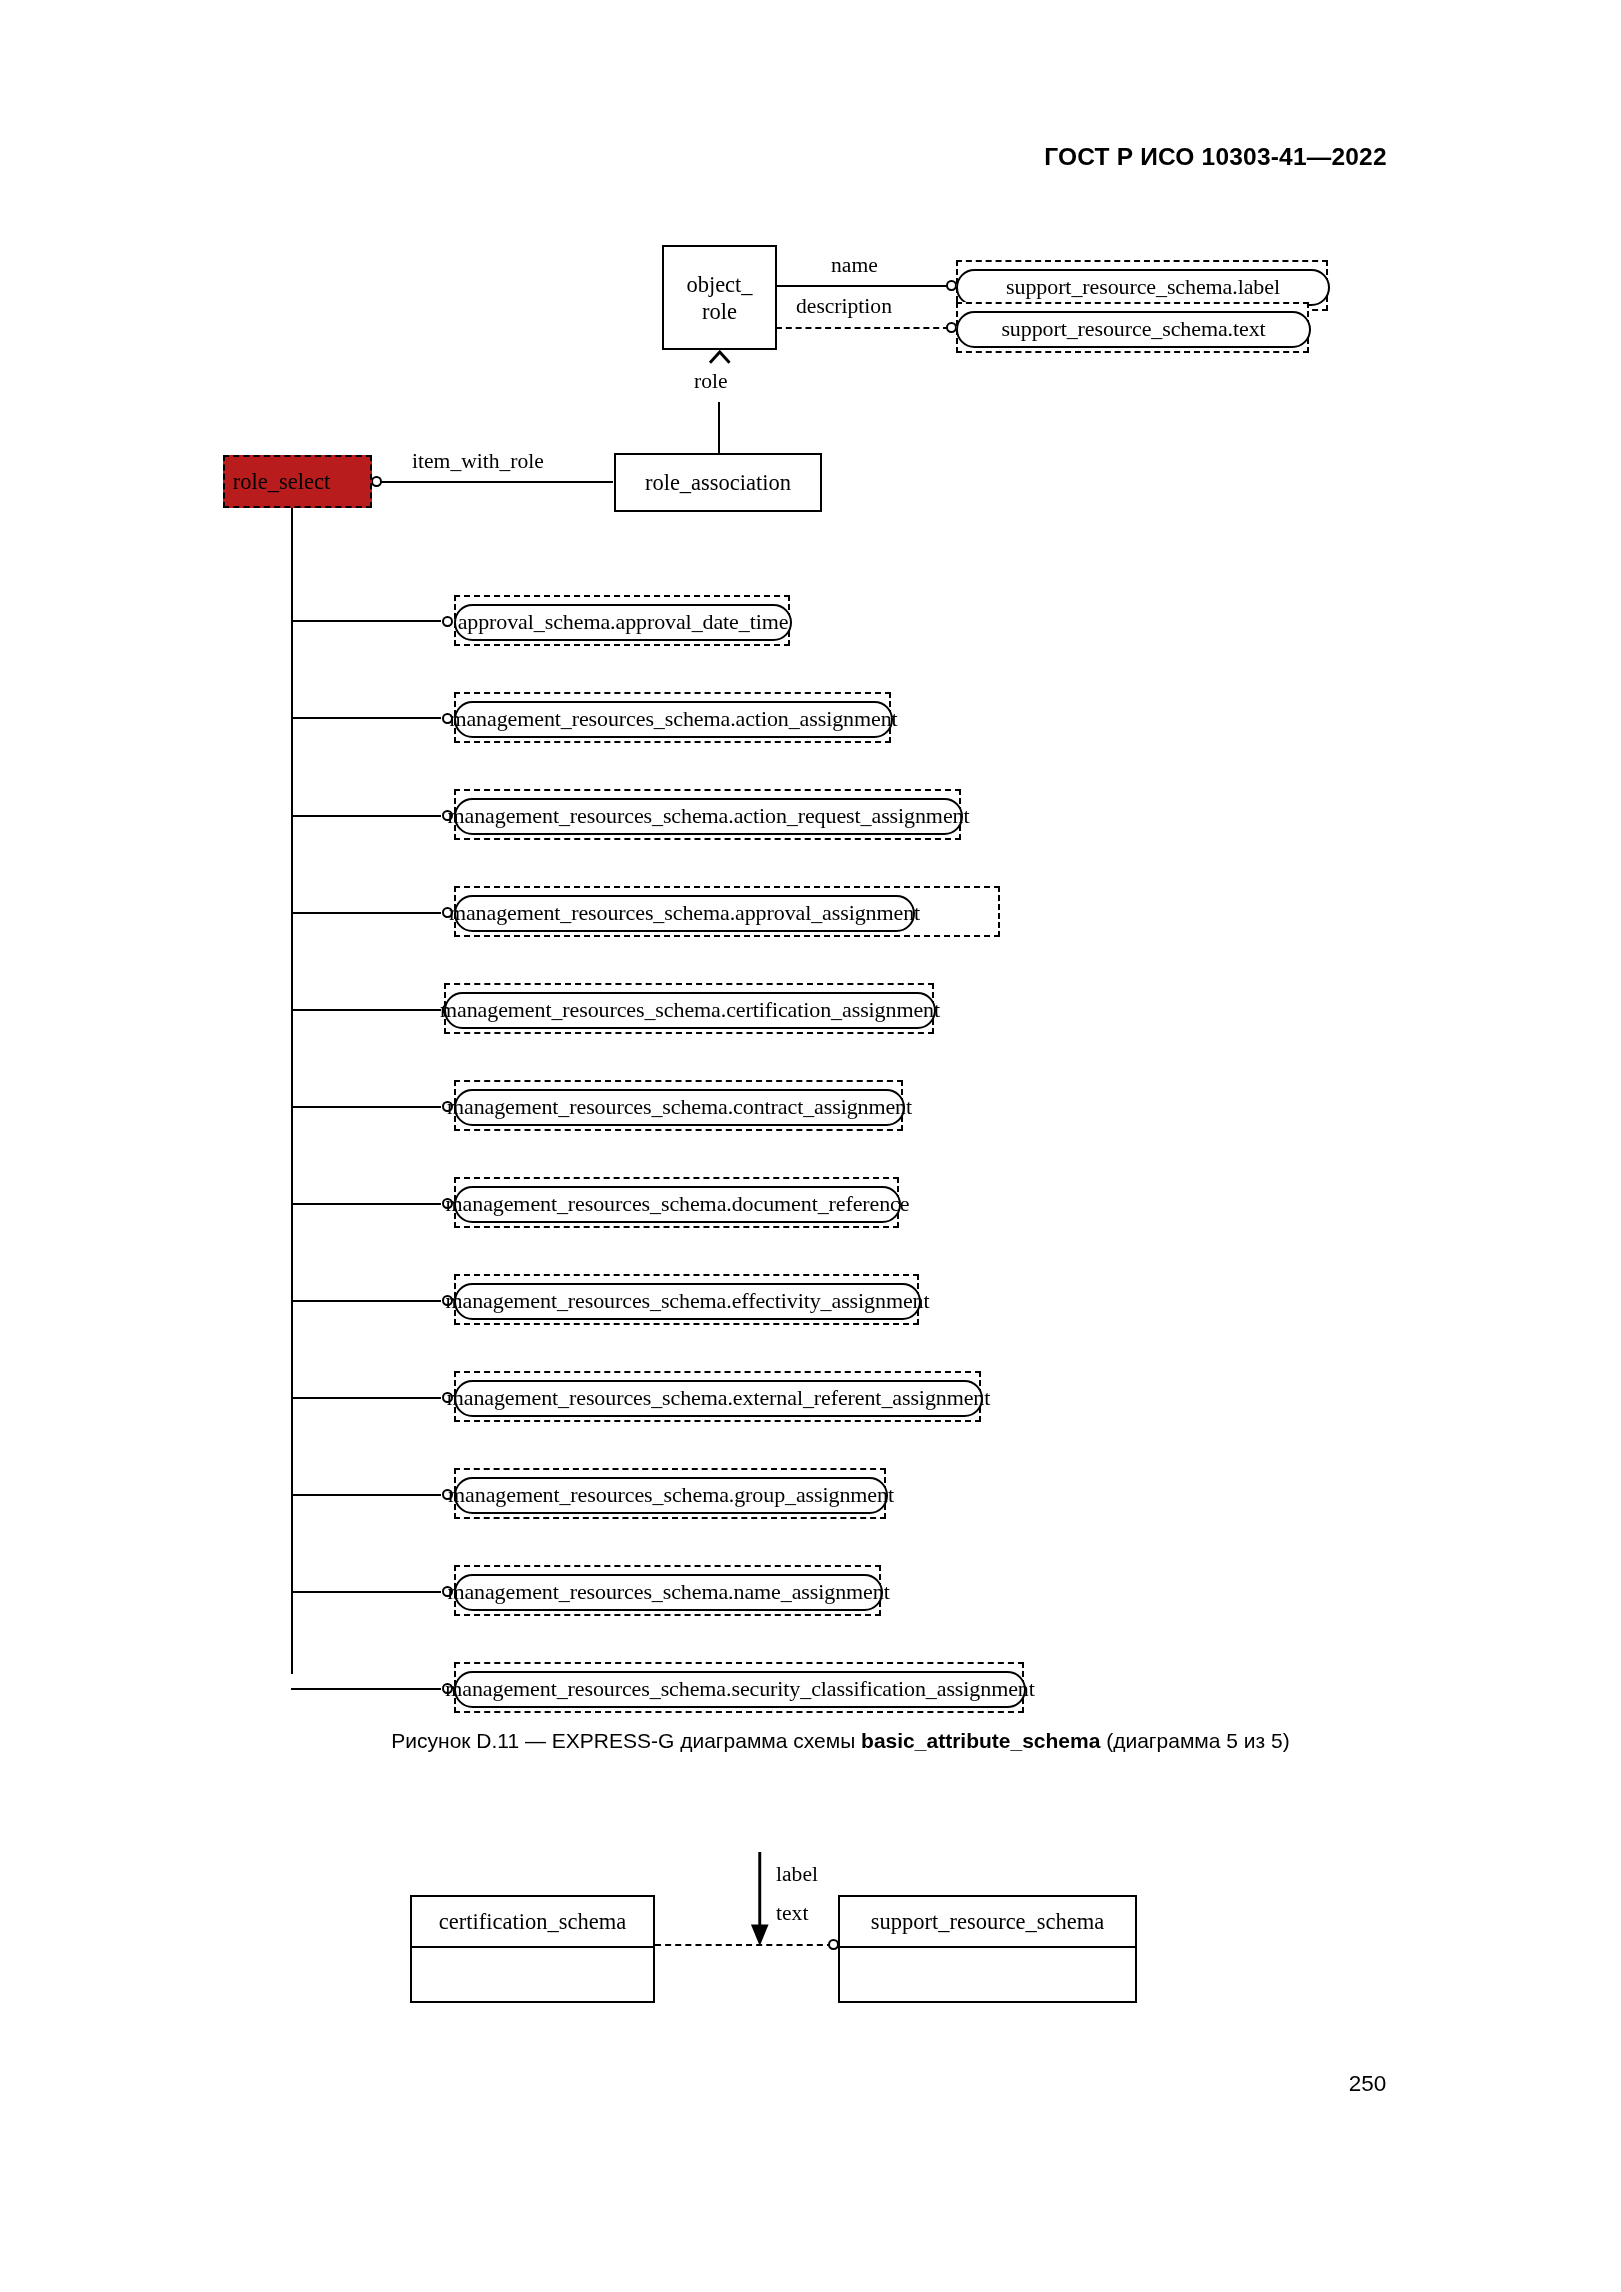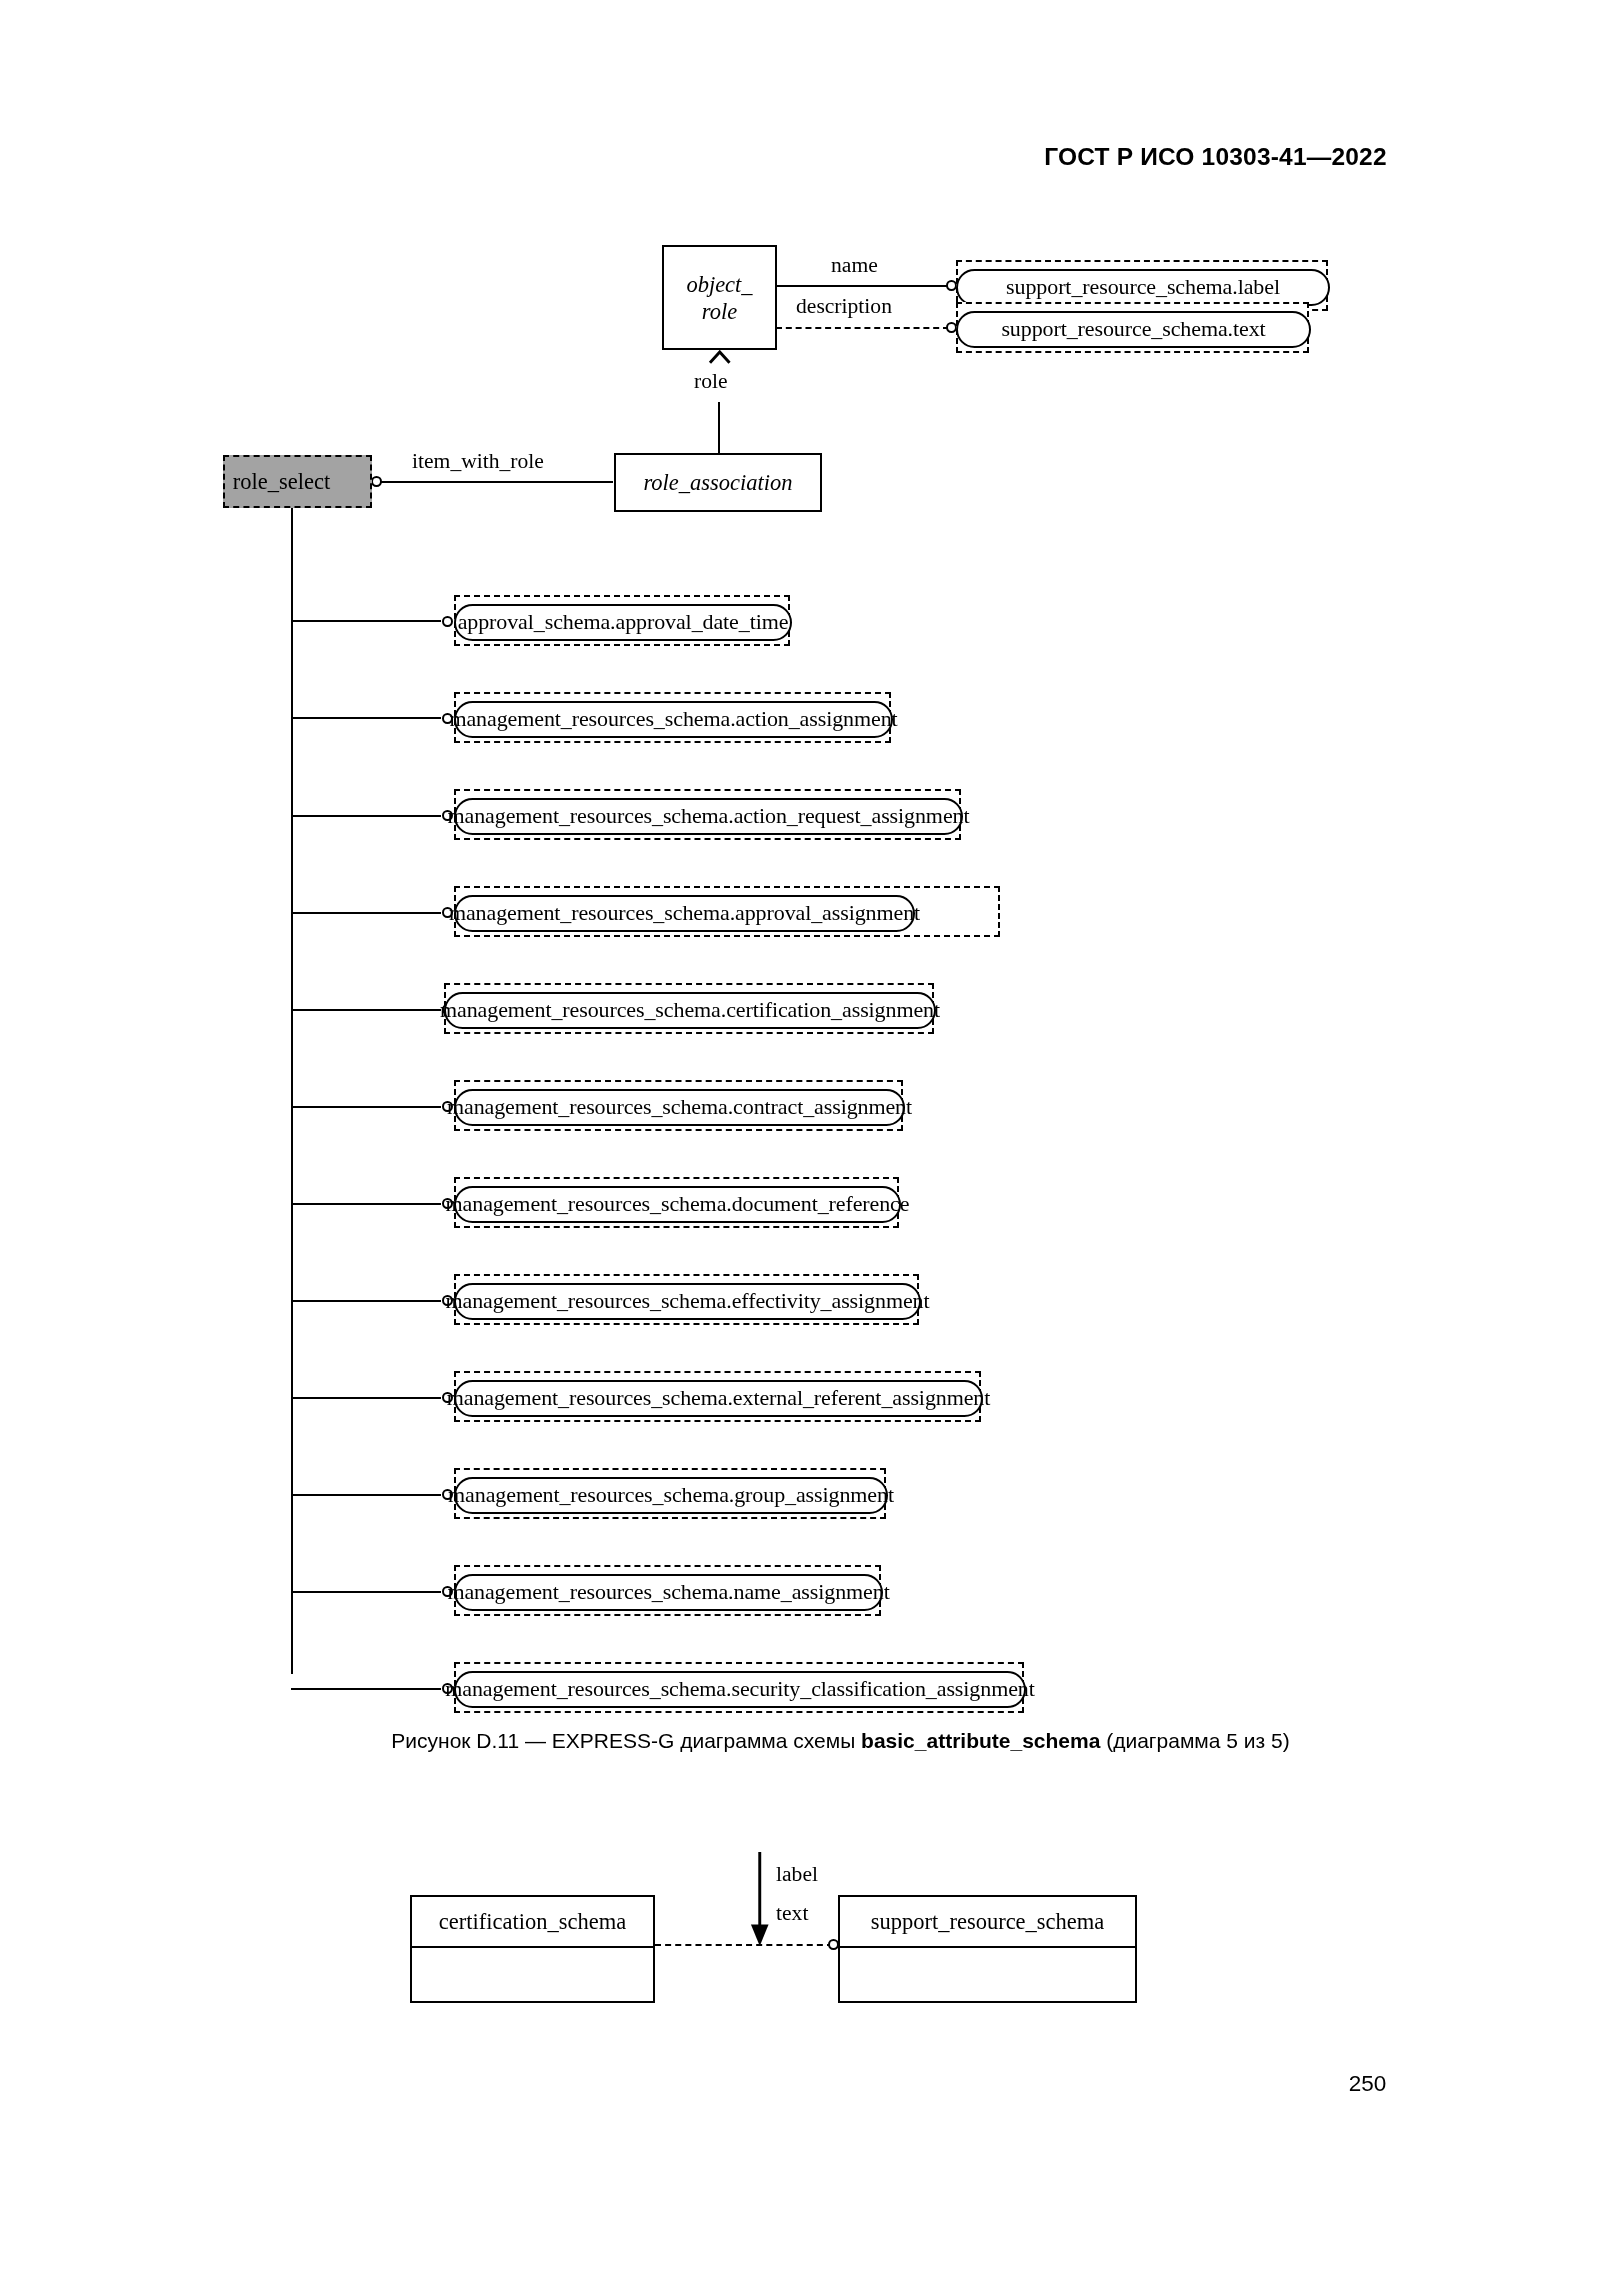--- a/index.html
+++ b/index.html
@@ -40,27 +40,26 @@
     border: 2.5px solid #000;
     background: #fff;
     box-sizing: border-box;
     display: flex;
     align-items: center;
     justify-content: center;
     text-align: center;
     font-size: 22.5px;
     line-height: 1.12;
     font-family: "Liberation Serif", serif;
-    font-style: italic;
   }
 
   .sel-box {            
     position: absolute;
     border: 2.5px dashed #000;
-    background: #a3a3a3;
+    background: #b91c1c;
     box-sizing: border-box;
     display: flex;
     align-items: center;
     justify-content: flex-start;
     padding-left: 7.8px;
     font-size: 22.5px;
     white-space: nowrap;
   }
 
   

